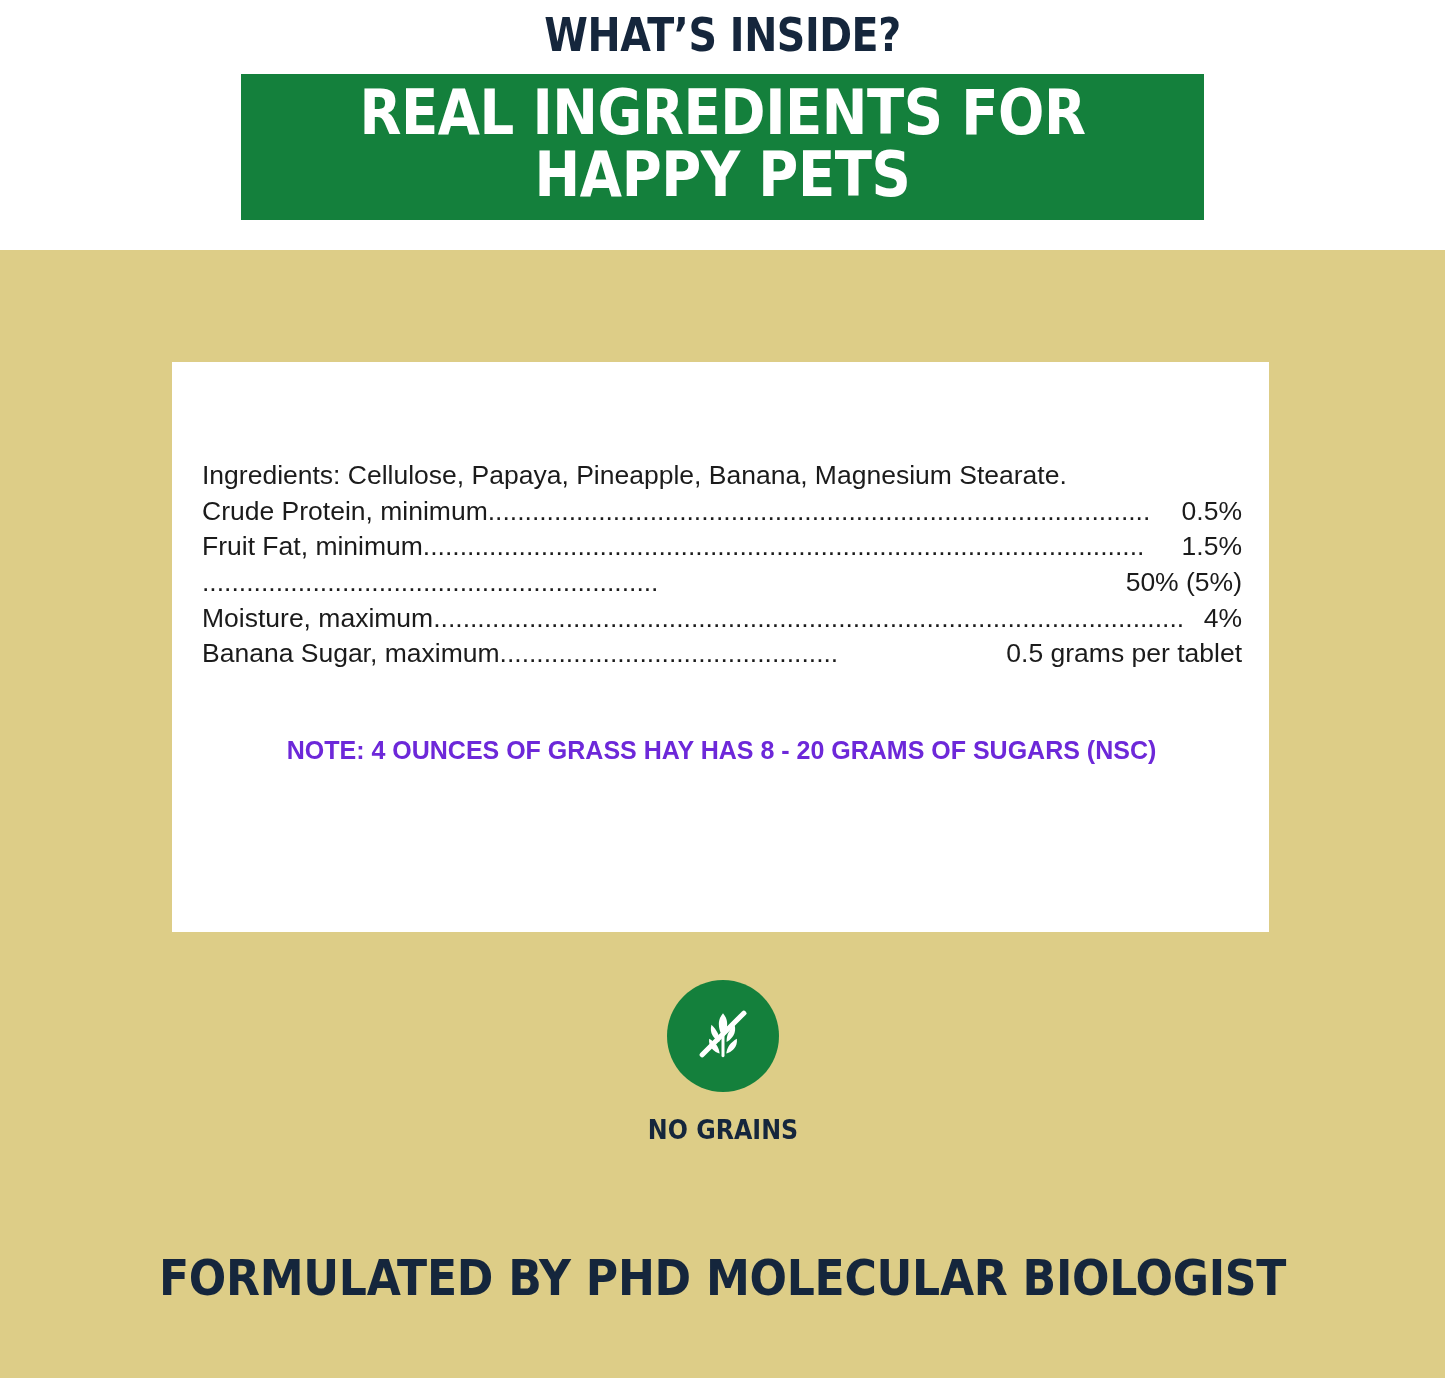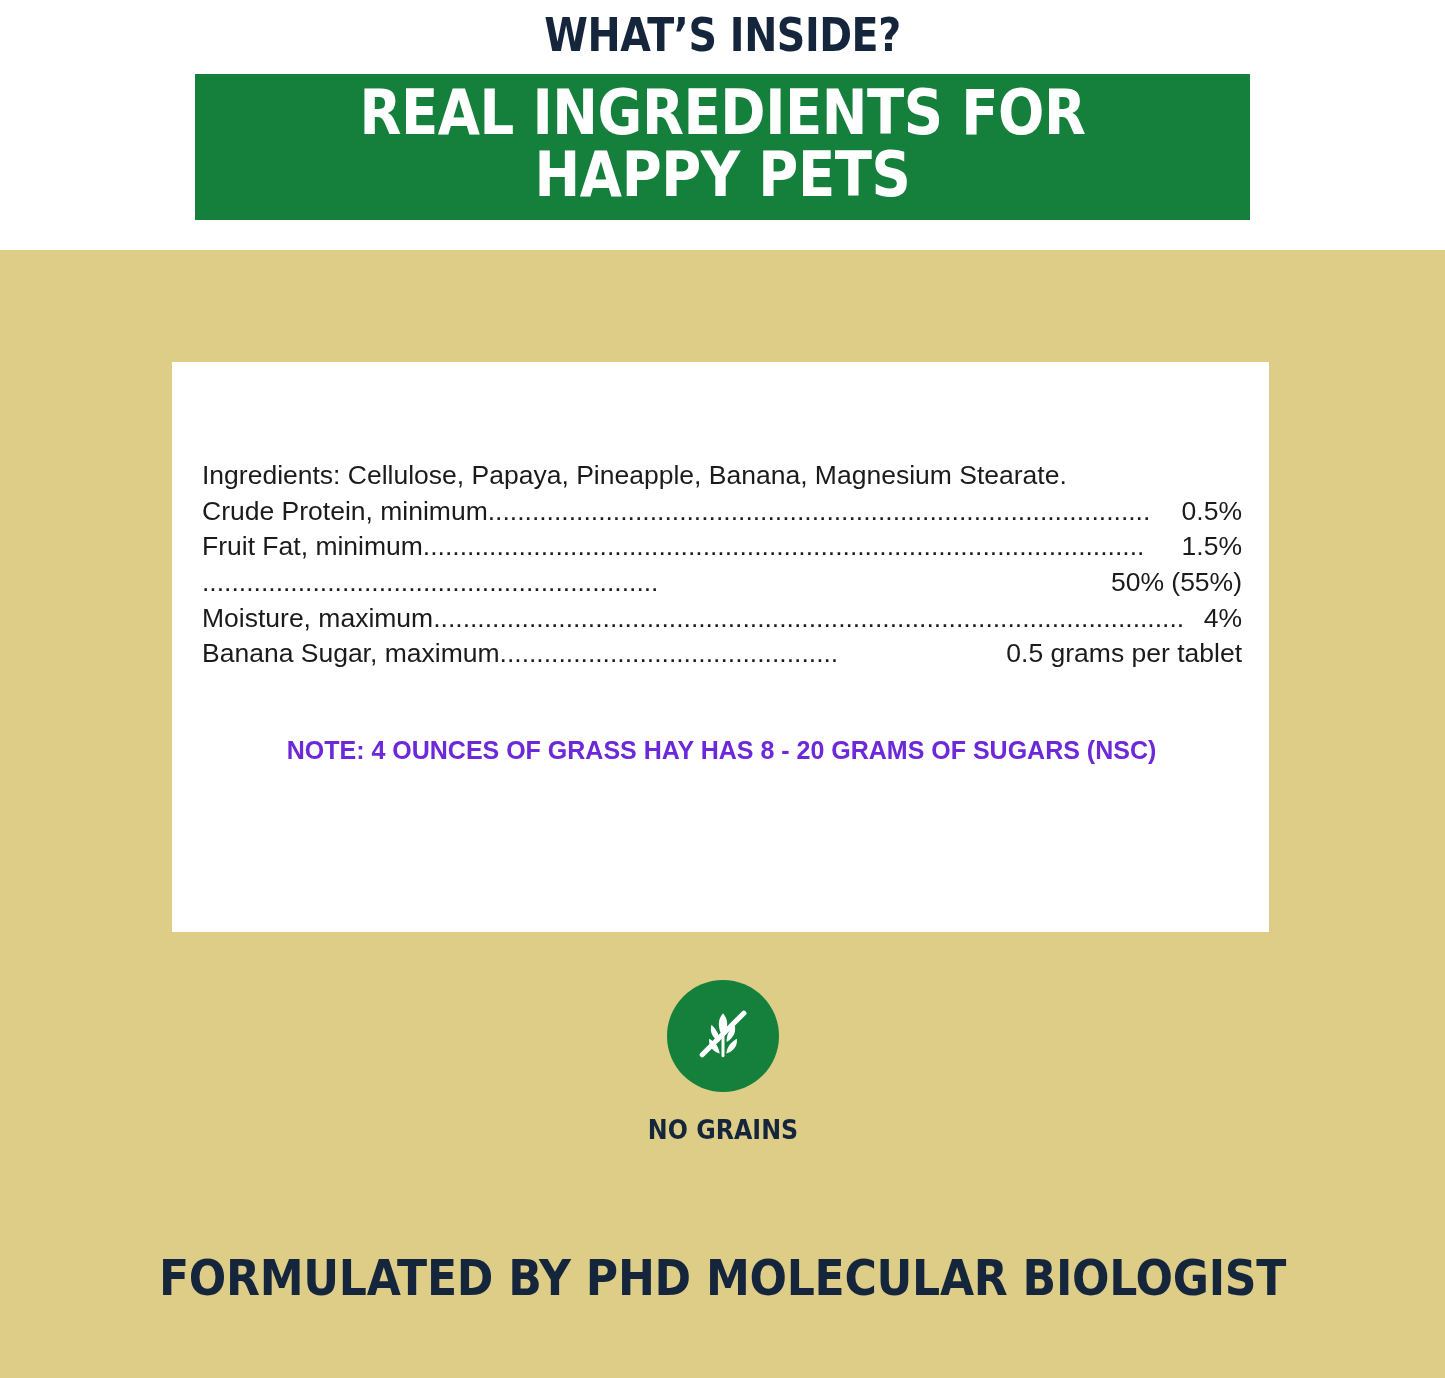--- a/index.html
+++ b/index.html
@@ -35,21 +35,21 @@
     padding-top: 8px;
     font-family: "DejaVu Sans", sans-serif;
     font-weight: bold;
     font-size: 46px;
     letter-spacing: -0.5px;
     color: #15263c;
     transform: scaleX(0.86);
   }
   .headline-band {
     margin: 12px auto 0 auto;
-    width: 1055px;
+    width: 963px;
     background: #14803c;
     padding: 8px 0 14px 0;
   }
   .headline-band-text {
     margin: 0;
     font-family: "DejaVu Sans", sans-serif;
     font-weight: bold;
     font-size: 62px;
     letter-spacing: -0.5px;
     color: #ffffff;
@@ -198,21 +198,21 @@
         </div>
 
         <div class="analysis-row">
           <span class="label">Fruit Fat, minimum</span>
           <span class="dots">..................................................................................................</span>
           <span class="value">1.5%</span>
         </div>
 
         <div class="analysis-row">
           <span class="dots">..............................................................</span>
-          <span class="value">50% (55%)</span>
+          <span class="value">50% (5%)</span>
         </div>
 
         <div class="analysis-row">
           <span class="label">Moisture, maximum</span>
           <span class="dots">......................................................................................................</span>
           <span class="value">4%</span>
         </div>
 
         <div class="analysis-row">
           <span class="label">Banana Sugar, maximum</span>

